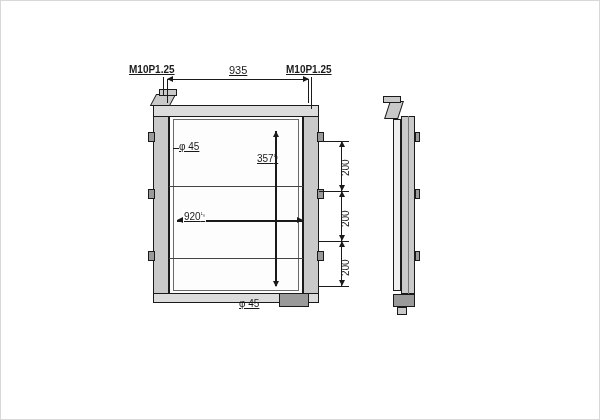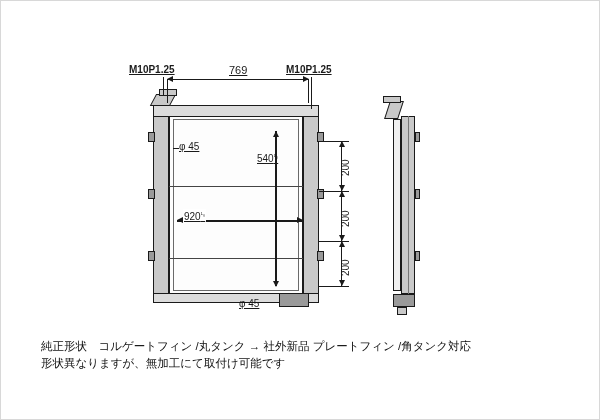--- a/index.html
+++ b/index.html
@@ -70,38 +70,38 @@
   <div class="box filldark" style="left:278px;top:292px;width:30px;height:14px;"></div>
 
   <div class="hline thin" style="left:168px;top:185px;width:134px;"></div>
   <div class="hline thin" style="left:168px;top:257px;width:134px;"></div>
 
   <div class="hline" style="left:166px;top:78px;width:142px;"></div>
   <div class="arrowhead ah-left" style="left:166px;top:75px;"></div>
   <div class="arrowhead ah-right" style="left:302px;top:75px;"></div>
   <div class="vline" style="left:166px;top:78px;height:24px;"></div>
   <div class="vline" style="left:307px;top:78px;height:24px;"></div>
-  <div class="lbl" style="left:228px;top:64px;font-size:11px;">769</div>
+  <div class="lbl" style="left:228px;top:64px;font-size:11px;">935</div>
 
   <div class="lbl b" style="left:128px;top:63px;">M10P1.25</div>
   <div class="lbl b" style="left:285px;top:63px;">M10P1.25</div>
 
   <div class="vline" style="left:162px;top:76px;height:18px;"></div>
   <div class="vline" style="left:310px;top:76px;height:32px;"></div>
 
   <div class="lbl" style="left:178px;top:140px;font-size:10px;">φ 45</div>
   <div class="hline" style="left:172px;top:147px;width:6px;"></div>
 
   <div class="lbl" style="left:238px;top:297px;font-size:10px;">φ 45</div>
 
   <div class="vline thick" style="left:274px;top:130px;height:155px;"></div>
   <div class="arrowhead ah-up" style="left:272px;top:130px;"></div>
   <div class="arrowhead ah-down" style="left:272px;top:280px;"></div>
   <div class="lbl" style="left:256px;top:150px;">
-    <span>540</span><span class="sup">¹₀</span>
+    <span>357</span><span class="sup">¹₀</span>
   </div>
 
   <div class="hline thick" style="left:176px;top:219px;width:126px;"></div>
   <div class="arrowhead ah-left" style="left:176px;top:216px;"></div>
   <div class="arrowhead ah-right" style="left:296px;top:216px;"></div>
   <div class="lbl" style="left:182px;top:208px;background:#ffffff;padding:0 1px;">
     <span>920</span><span class="sup">¹₀</span>
   </div>
 
   <div class="hline" style="left:318px;top:140px;width:30px;"></div>
@@ -129,16 +129,14 @@
 
   <div class="box filldark" style="left:392px;top:293px;width:22px;height:13px;"></div>
   <div class="box fillgray" style="left:396px;top:306px;width:10px;height:8px;"></div>
 
   <div class="box filldark" style="left:414px;top:131px;width:5px;height:10px;"></div>
   <div class="box filldark" style="left:414px;top:188px;width:5px;height:10px;"></div>
   <div class="box filldark" style="left:414px;top:250px;width:5px;height:10px;"></div>
 
   <div class="vline" style="left:407px;top:115px;height:178px;border-left-color:#777;"></div>
 
-  <div class="caption" style="left:40px;top:337px;">純正形状　コルゲートフィン /丸タンク → 社外新品 プレートフィン /角タンク対応</div>
-  <div class="caption" style="left:40px;top:354px;">形状異なりますが、無加工にて取付け可能です</div>
 
 </div>
 
 </body></html>

